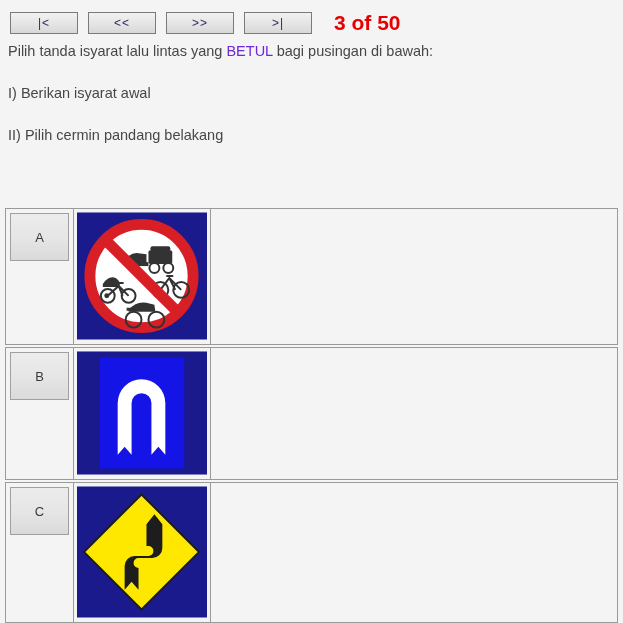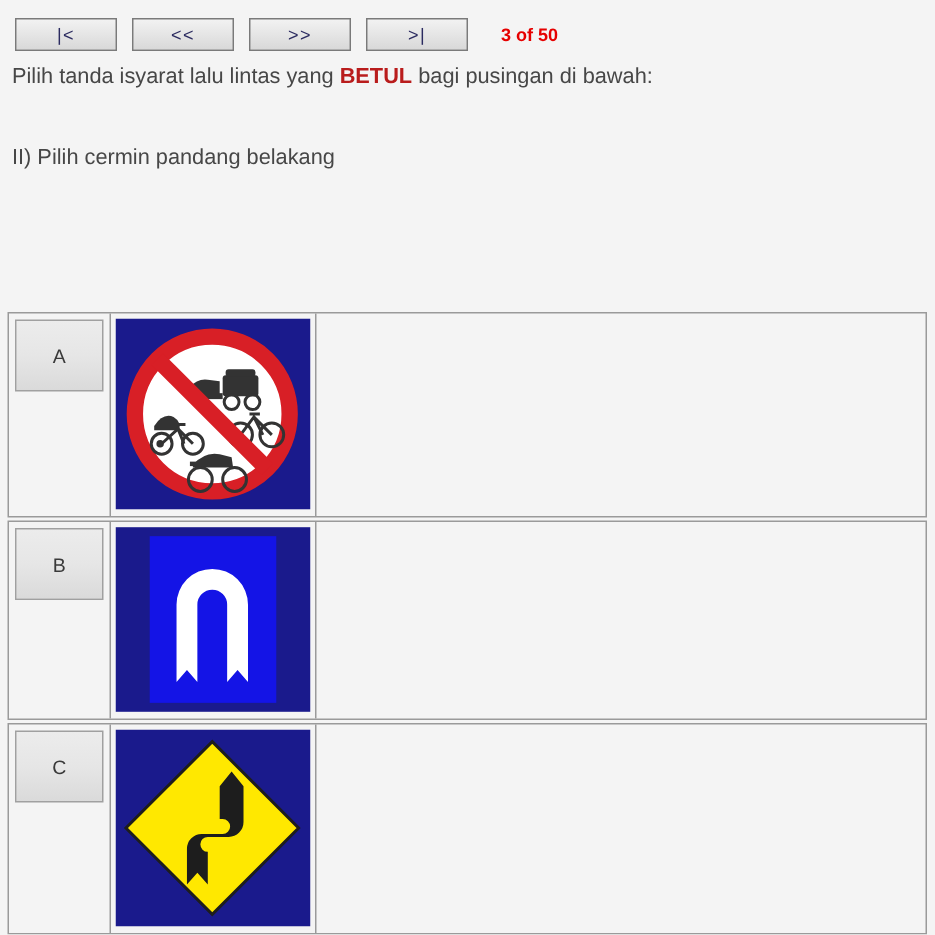--- a/index.html
+++ b/index.html
@@ -43,37 +43,37 @@
     text-align: center;
     letter-spacing: 1px;
     cursor: pointer;
     box-sizing: border-box;
     padding: 0;
   }
   .counter {
     margin-left: 22px;
     color: #e60000;
     font-weight: bold;
-    font-size: 12px;
+    font-size: 21px;
     font-family: "Liberation Sans", sans-serif;
     white-space: nowrap;
   }
 
   
   .qblock {
     position: absolute;
     left: 8px;
     top: 38px;
     width: 600px;
     color: #474747;
     font-size: 14.5px;
   }
   .qline { margin: 0 0 0 0; padding: 6px 0 6px 0; line-height: 18px; }
   .qline.first { padding-top: 4px; }
-  .qline b { font-weight: bold; color: #b91c1c; }
+  .qline b { font-weight: normal; color: #6d28d9; }
   .sp { height: 12px; }
 
   
   .opt-table {
     position: absolute;
     left: 5px;
     width: 613px;
     border: 1px solid #9a9a9a;
     background: #f4f4f4;
     box-sizing: border-box;
@@ -128,20 +128,21 @@
     <button class="navbtn">&gt;&gt;</button>
     <button class="navbtn">&gt;|</button>
     <span class="counter">3 of 50</span>
   </div>
 
   <div class="qblock">
     <div class="qline first">
       <span>Pilih tanda isyarat lalu lintas yang </span><b>BETUL</b><span> bagi pusingan di bawah:</span>
     </div>
     <div class="sp"></div>
+    <div class="qline">I) Berikan isyarat awal</div>
     <div class="sp"></div>
     <div class="qline">II) Pilih cermin pandang belakang</div>
     <div class="sp"></div>
   </div>
 
   <div class="opt-table" id="optA">
     <div class="cell-letter">
       <div class="letter-box">A</div>
     </div>
     <div class="cell-img">

